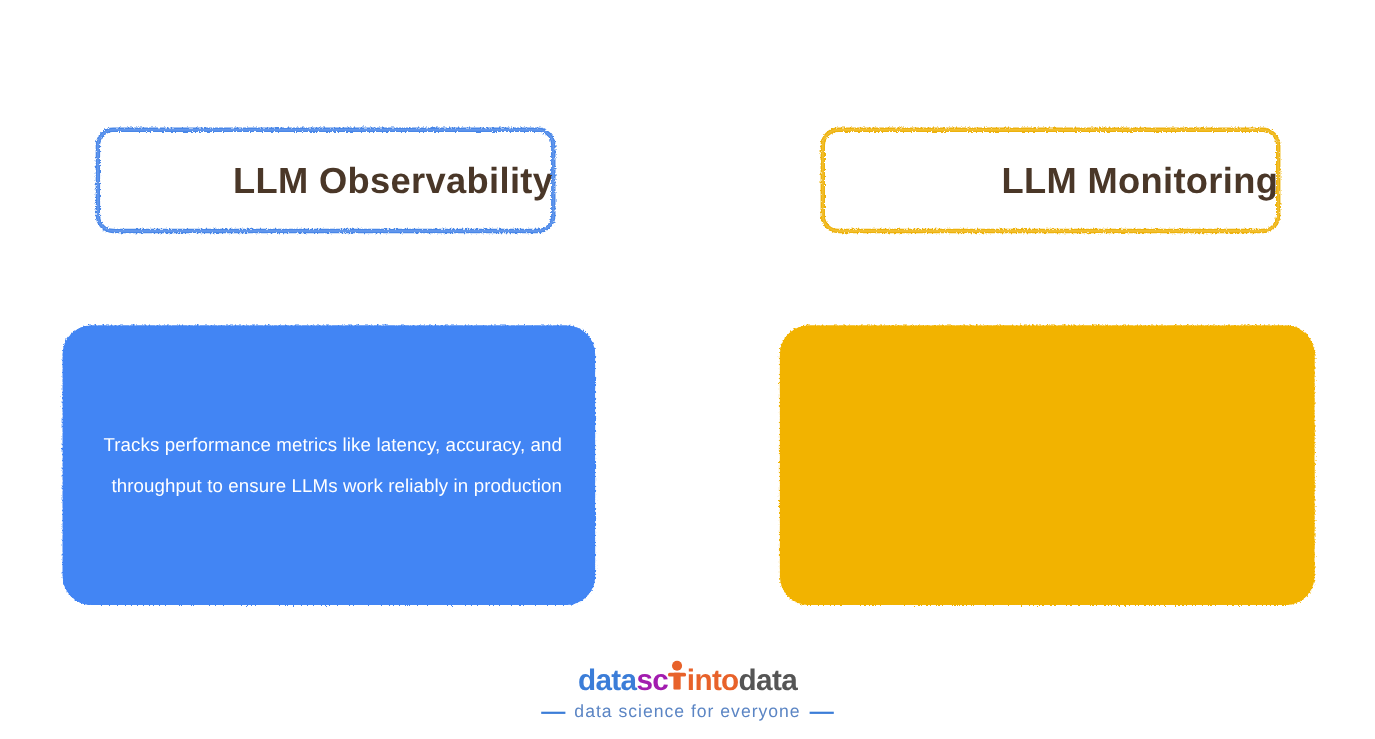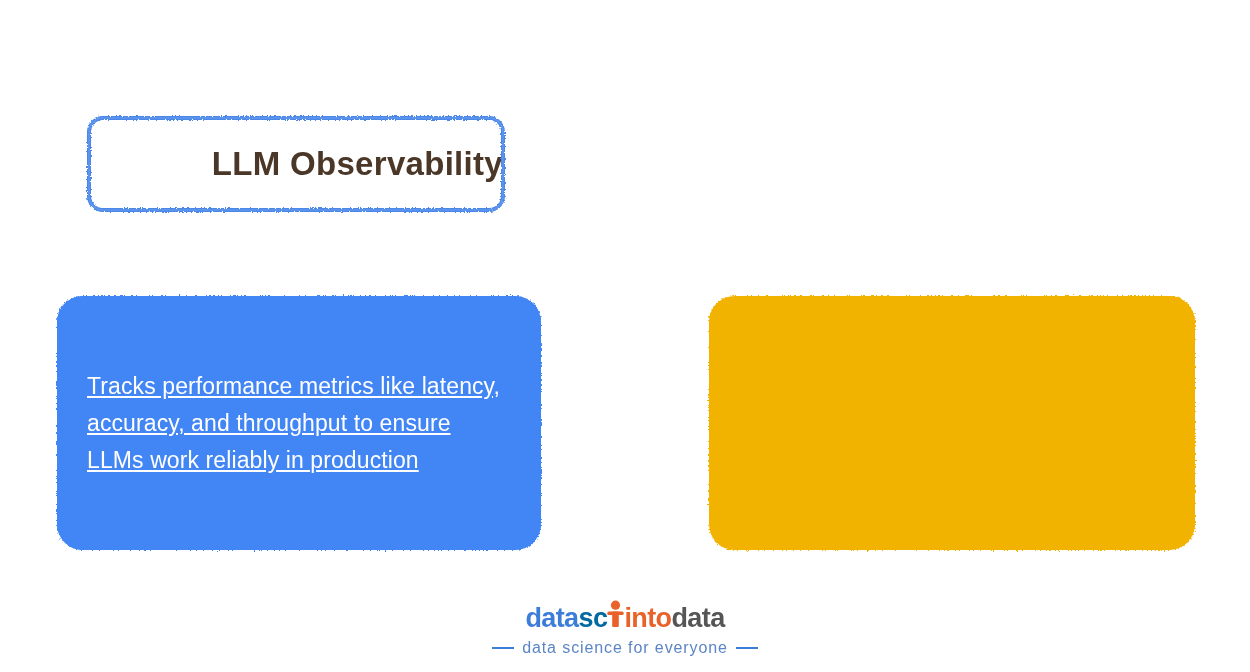--- a/index.html
+++ b/index.html
@@ -64,26 +64,25 @@
   .card {
     position: absolute;
     box-sizing: border-box;
     border-radius: 26px;
     display: flex;
     align-items: center;
     justify-content: center;
     padding: 24px 30px;
   }
   .card .card-text {
-    font-size: 23px;
+    font-size: 17px;
     line-height: 37px;
     color: #ffffff;
-    text-align: left;
+    text-align: right;
     letter-spacing: 0.1px;
-    text-decoration: underline;
   }
 
   #card-left {
     left: 57px;
     top: 296px;
     width: 484px;
     height: 254px;
     background: #4285f4;
   }
   #card-right {
@@ -115,21 +114,21 @@
   .logo-wordmark {
     display: flex;
     align-items: baseline;
     font-weight: bold;
     font-size: 27px;
     letter-spacing: -0.6px;
     line-height: 1;
     position: relative;
   }
   .logo-data { color: #3b7dd8; }
-  .logo-sc   { color: #0369a1; }
+  .logo-sc   { color: #a21caf; }
   .logo-ence { color: #e8622a; }
   .logo-dojo { color: #555555; }
   .logo-person {
     position: relative;
     display: inline-block;
     width: 17px;
     height: 27px;
     vertical-align: baseline;
   }
   .logo-tagline-row {
@@ -162,20 +161,33 @@
           <feTurbulence type="fractalNoise" baseFrequency="0.62" numOctaves="4" seed="7" result="n"></feTurbulence>
           <feDisplacementMap in="SourceGraphic" in2="n" scale="3.4" xChannelSelector="R" yChannelSelector="G"></feDisplacementMap>
         </filter>
       </defs>
       <rect x="6" y="6" width="414" height="92" rx="14" ry="14" fill="none" stroke="#4a87e8" stroke-width="4" filter="url(#roughBlue)"></rect>
       <rect x="6" y="6" width="414" height="92" rx="14" ry="14" fill="none" stroke="#6a9bee" stroke-width="1.6" opacity="0.75"></rect>
     </svg>
     <div class="hb-label">LLM Observability</div>
   </div>
 
+  <div class="header-box" id="header-box-right">
+    <svg class="sketch-border" viewBox="0 0 426 104" preserveAspectRatio="none">
+      <defs>
+        <filter id="roughAmber" x="-20%" y="-20%" width="140%" height="140%">
+          <feTurbulence type="fractalNoise" baseFrequency="0.62" numOctaves="4" seed="19" result="n"></feTurbulence>
+          <feDisplacementMap in="SourceGraphic" in2="n" scale="3.4" xChannelSelector="R" yChannelSelector="G"></feDisplacementMap>
+        </filter>
+      </defs>
+      <rect x="6" y="6" width="414" height="92" rx="14" ry="14" fill="none" stroke="#edb211" stroke-width="4" filter="url(#roughAmber)"></rect>
+      <rect x="6" y="6" width="414" height="92" rx="14" ry="14" fill="none" stroke="#f3c23a" stroke-width="1.6" opacity="0.75"></rect>
+    </svg>
+    <div class="hb-label">LLM Monitoring</div>
+  </div>
 
   <div class="card" id="card-left">
     <svg class="card-rough" viewBox="0 0 494 264" preserveAspectRatio="none">
       <defs>
         <filter id="roughFillBlue" x="-15%" y="-15%" width="130%" height="130%">
           <feTurbulence type="fractalNoise" baseFrequency="0.55" numOctaves="4" seed="3" result="n"></feTurbulence>
           <feDisplacementMap in="SourceGraphic" in2="n" scale="5" xChannelSelector="R" yChannelSelector="G"></feDisplacementMap>
         </filter>
       </defs>
       <rect x="5" y="5" width="484" height="254" rx="26" ry="26" fill="#4285f4" filter="url(#roughFillBlue)"></rect>

